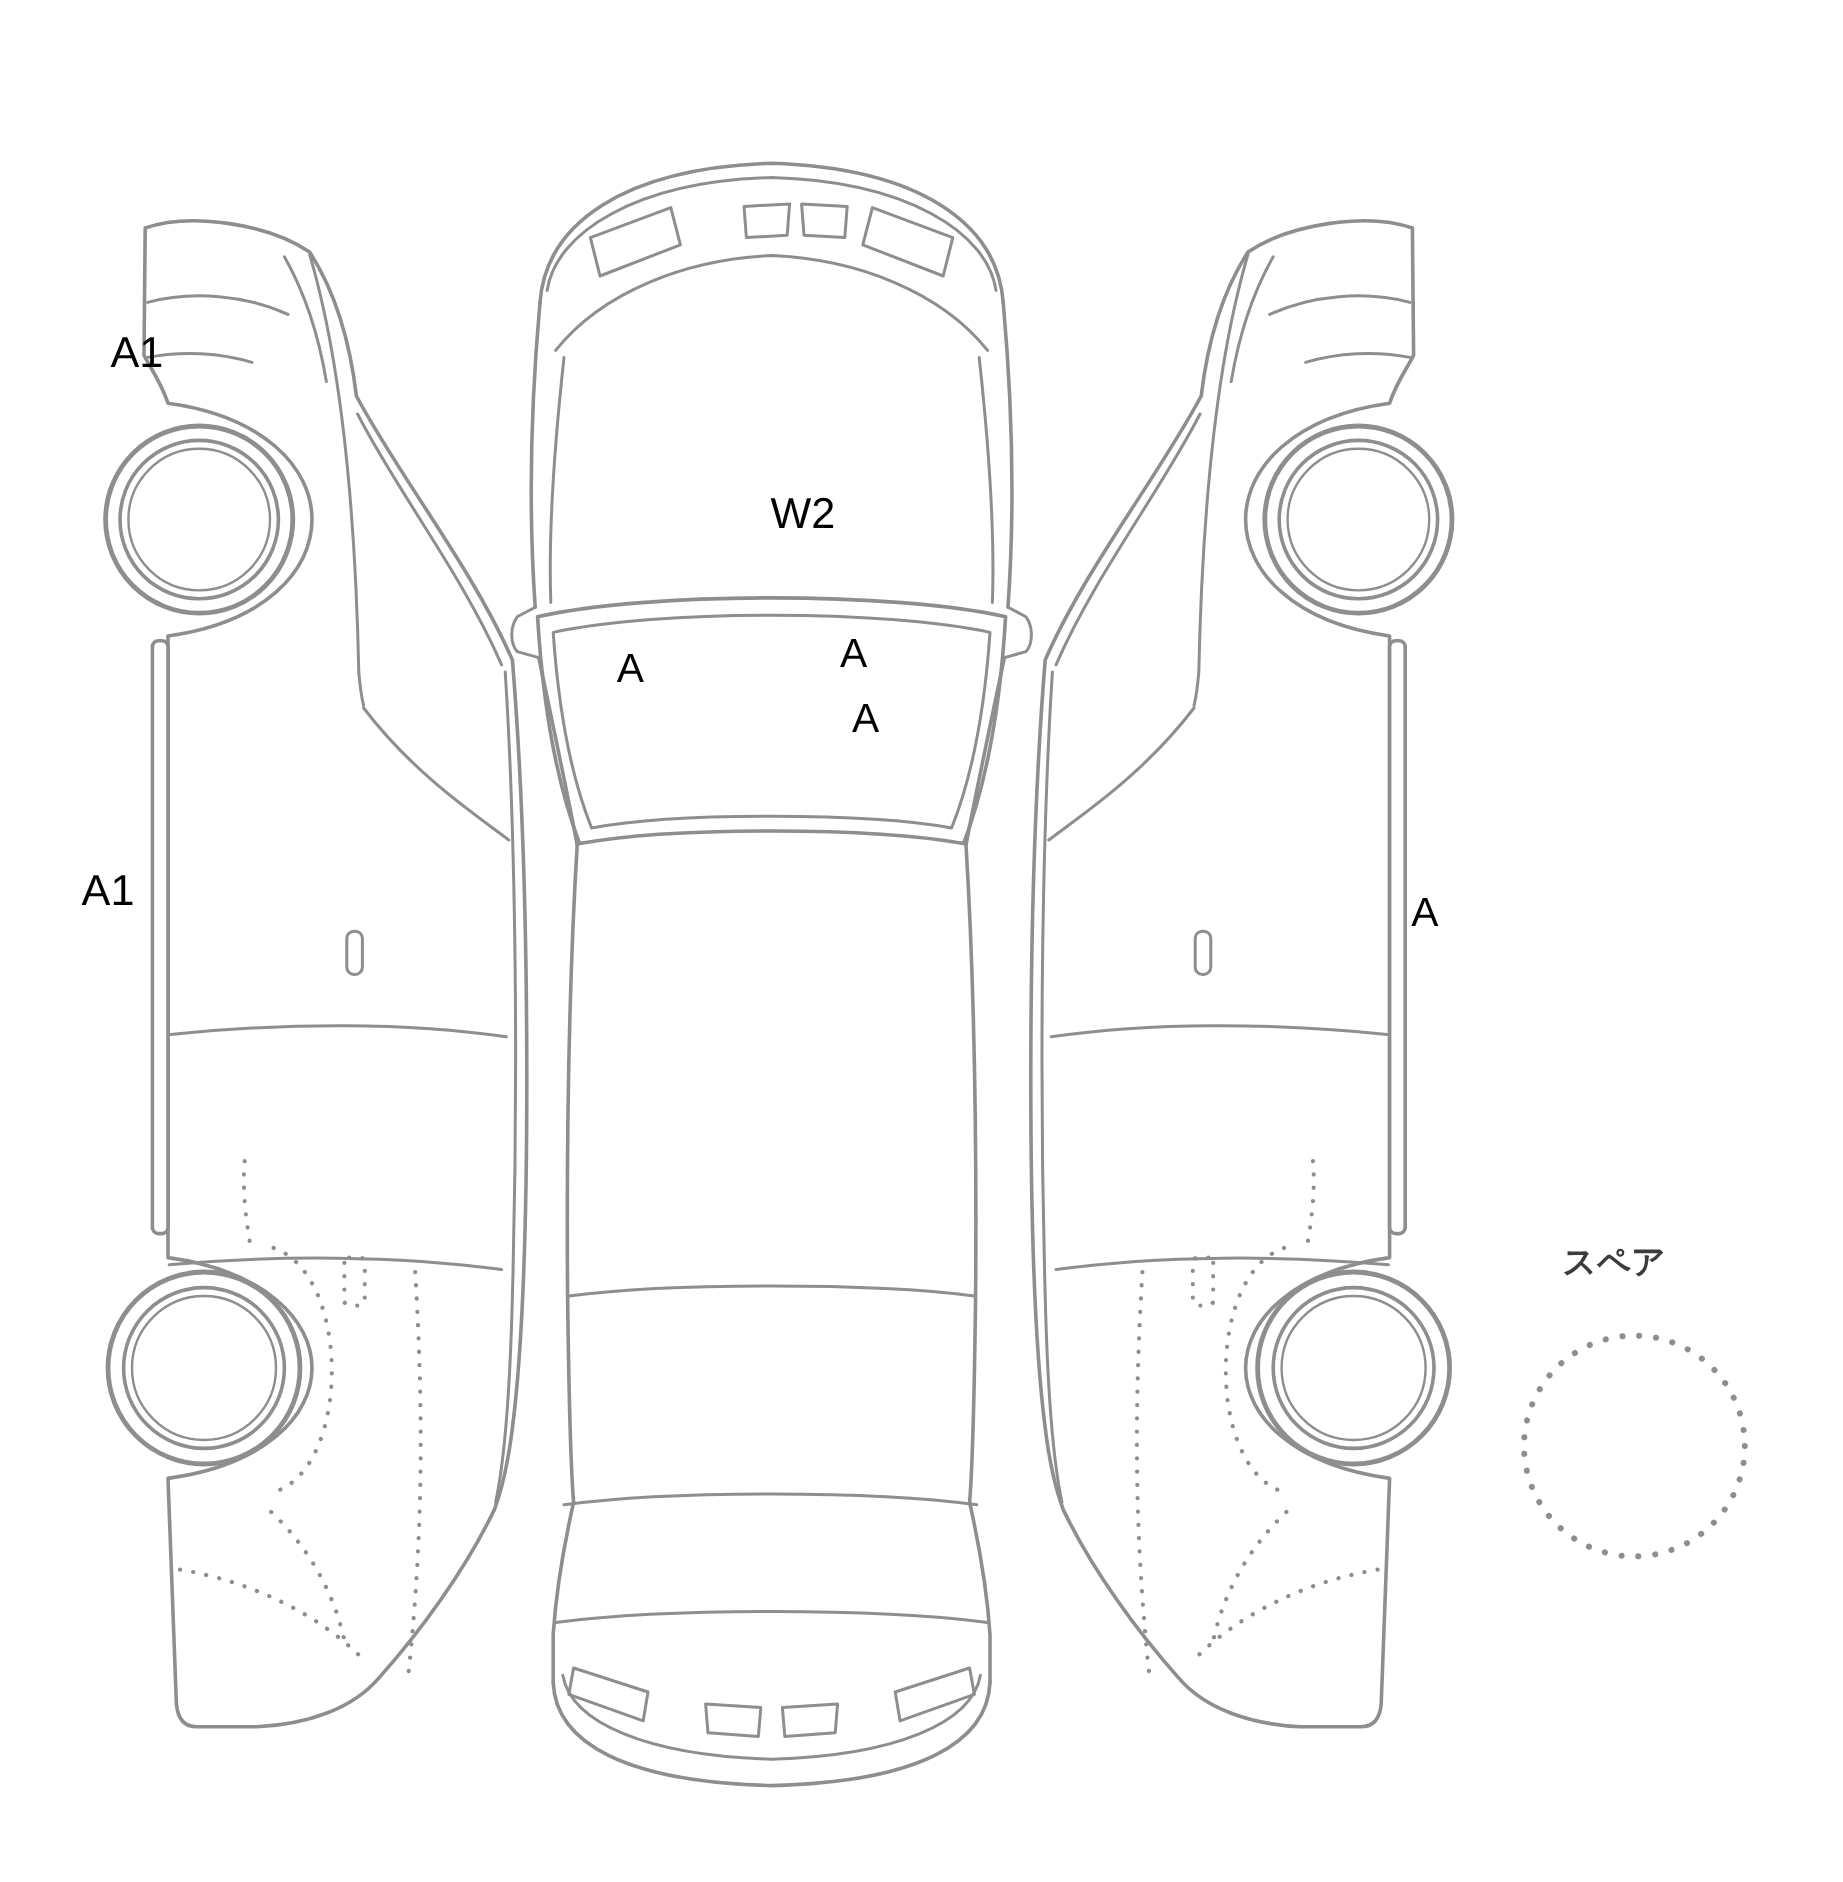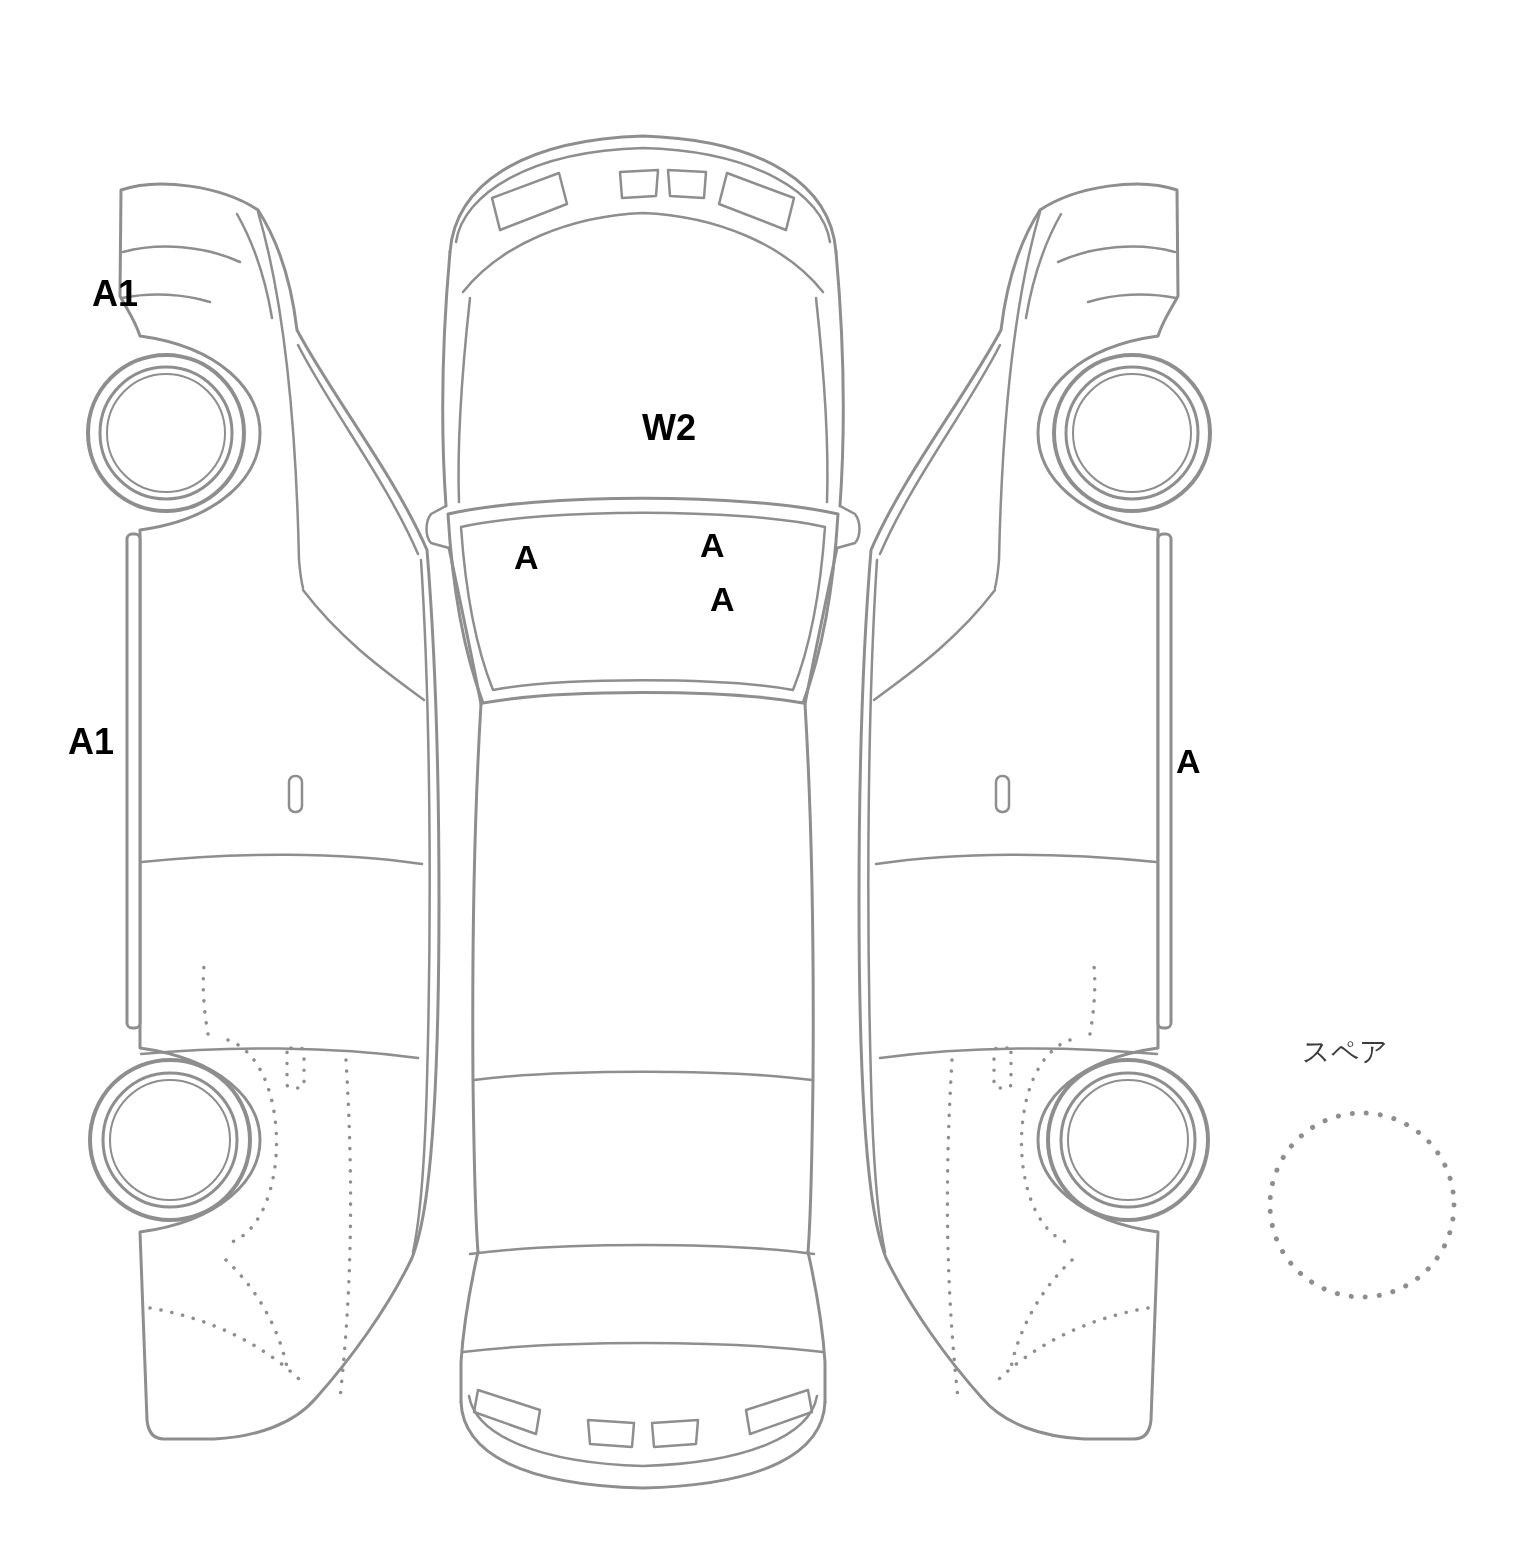--- a/index.html
+++ b/index.html
@@ -1,21 +1,21 @@
 <!DOCTYPE html>
 <html><head>
 <meta charset="utf-8">
 <style>
   html,body{margin:0;padding:0;background:#ffffff;}
   body{width:1536px;height:1568px;font-family:"Liberation Sans",sans-serif;}
   .stage{position:relative;width:1536px;height:1568px;overflow:hidden;background:#fff;}
   .stage svg{position:absolute;left:0;top:0;}
-  .lbl{position:absolute;color:#000;font-weight:700;font-size:36px;line-height:1;white-space:nowrap;}
+  .lbl{position:absolute;color:#000;font-weight:400;font-size:36px;line-height:1;white-space:nowrap;}
   .lbl.a{font-size:34px;}
-  .lbl.spare{font-size:28px;font-weight:400;color:#3c3c3c;}
+  .lbl.spare{font-size:28px;font-weight:700;color:#3c3c3c;}
 </style>
 </head>
 <body>
 
 <div class="stage">
 
   <svg width="1536" height="1568" viewBox="0 0 1536 1568">
     <defs>
       <g id="side-view" fill="none" stroke="#8e8e8e" stroke-width="3" stroke-linecap="round" stroke-linejoin="round">
 

